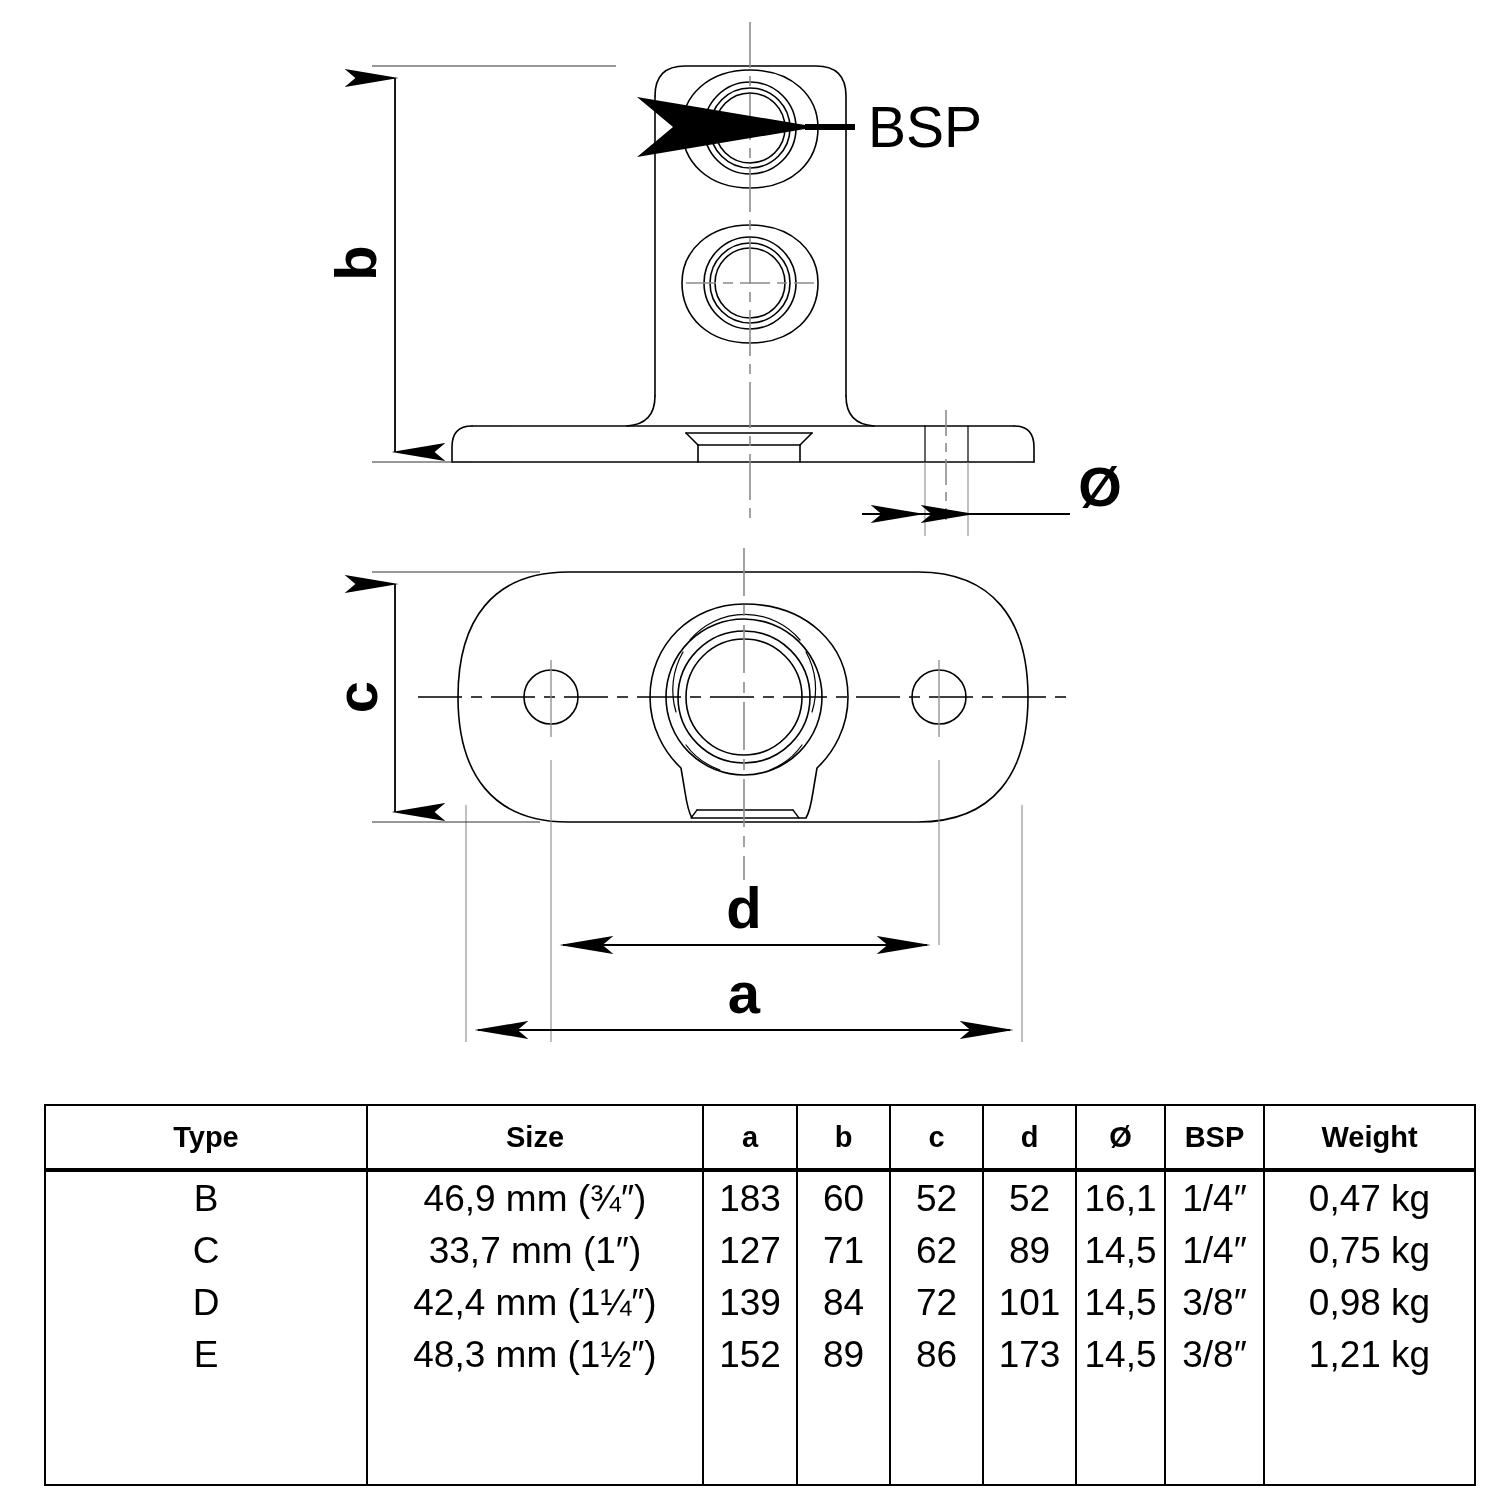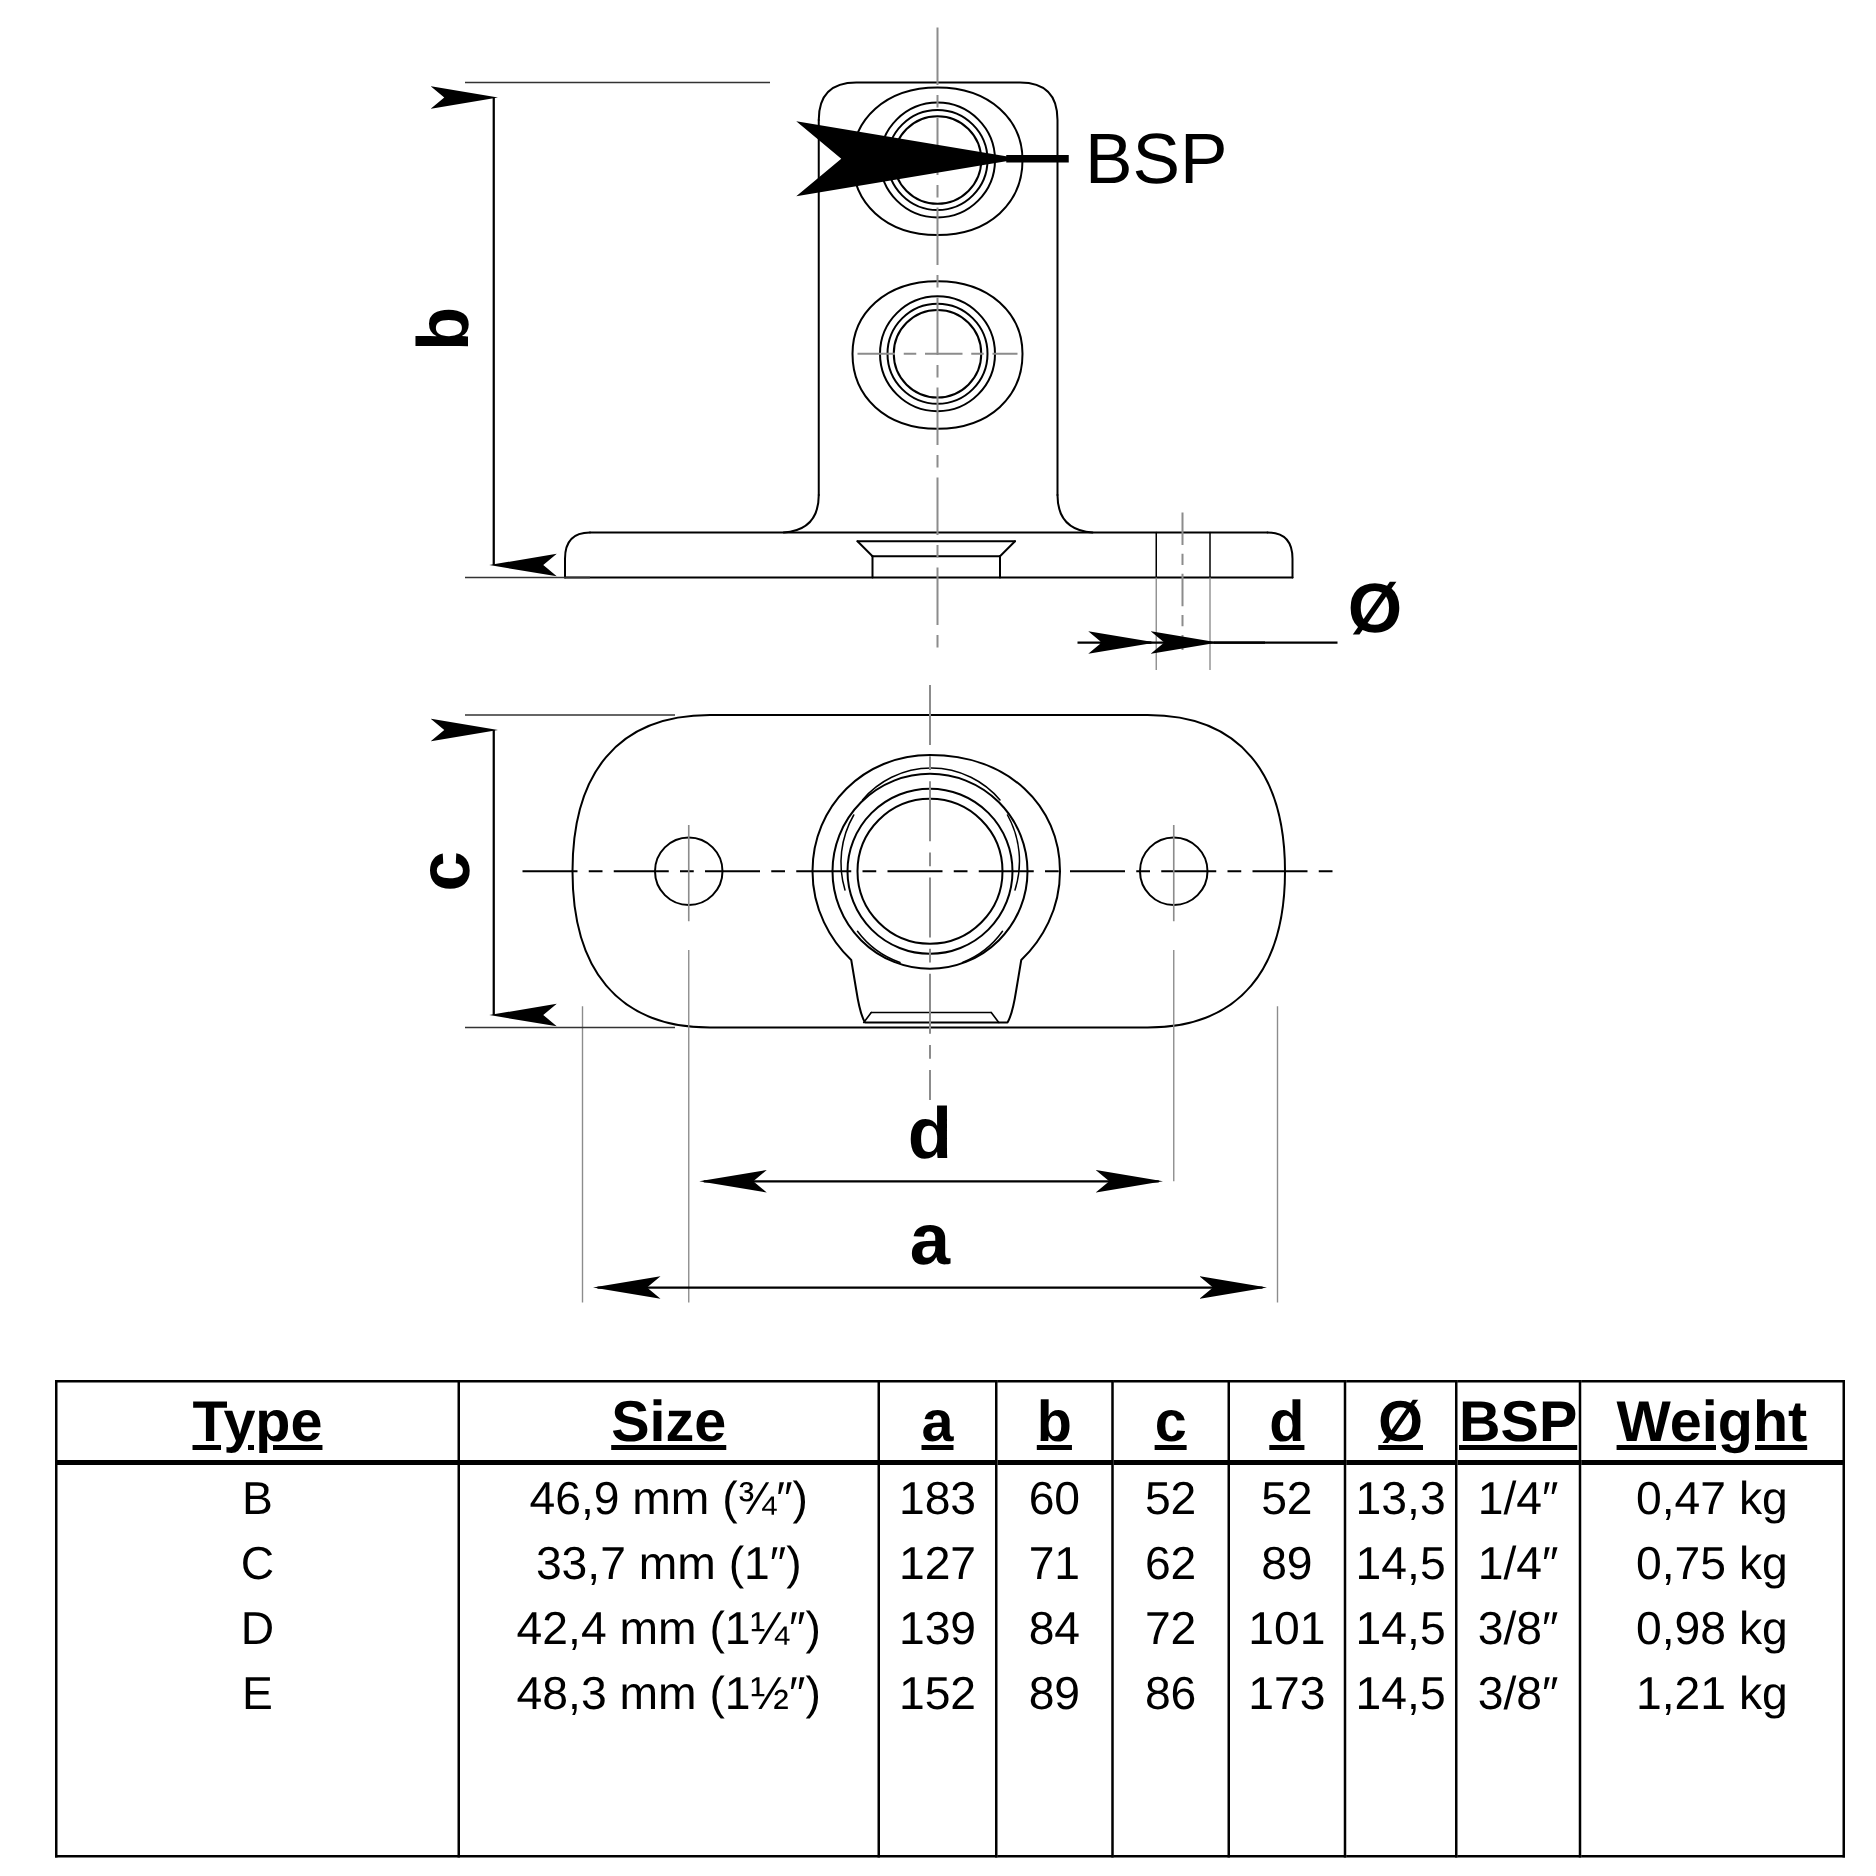--- a/index.html
+++ b/index.html
@@ -31,24 +31,23 @@
     border:2px solid #000;
     padding:0;
     text-align:center;
     vertical-align:middle;
     font-size:37px;
     line-height:1.0;
     white-space:nowrap;
   }
   table.spec thead th{
     font-weight:bold;
-    font-size:46px;
+    font-size:29px;
     height:62px;
     border-bottom:4px solid #000;
-    text-decoration:underline;
   }
   table.spec tbody td{
     font-weight:normal;
     height:52px;
     border-top:none;border-bottom:none;
   }
   table.spec tbody tr:last-child td{border-bottom:2px solid #000;}
   table.spec tbody td.filler{height:104px;}
   .c-type{width:320px;}
   .c-size{width:334px;}
@@ -243,21 +242,21 @@
         </tr>
       </thead>
       <tbody>
         <tr>
           <td>B</td>
           <td class="size-cell">46,9 mm (¾″)</td>
           <td>183</td>
           <td>60</td>
           <td>52</td>
           <td>52</td>
-          <td>13,3</td>
+          <td>16,1</td>
           <td>1/4″</td>
           <td>0,47 kg</td>
         </tr>
         <tr>
           <td>C</td>
           <td class="size-cell">33,7 mm (1″)</td>
           <td>127</td>
           <td>71</td>
           <td>62</td>
           <td>89</td>

